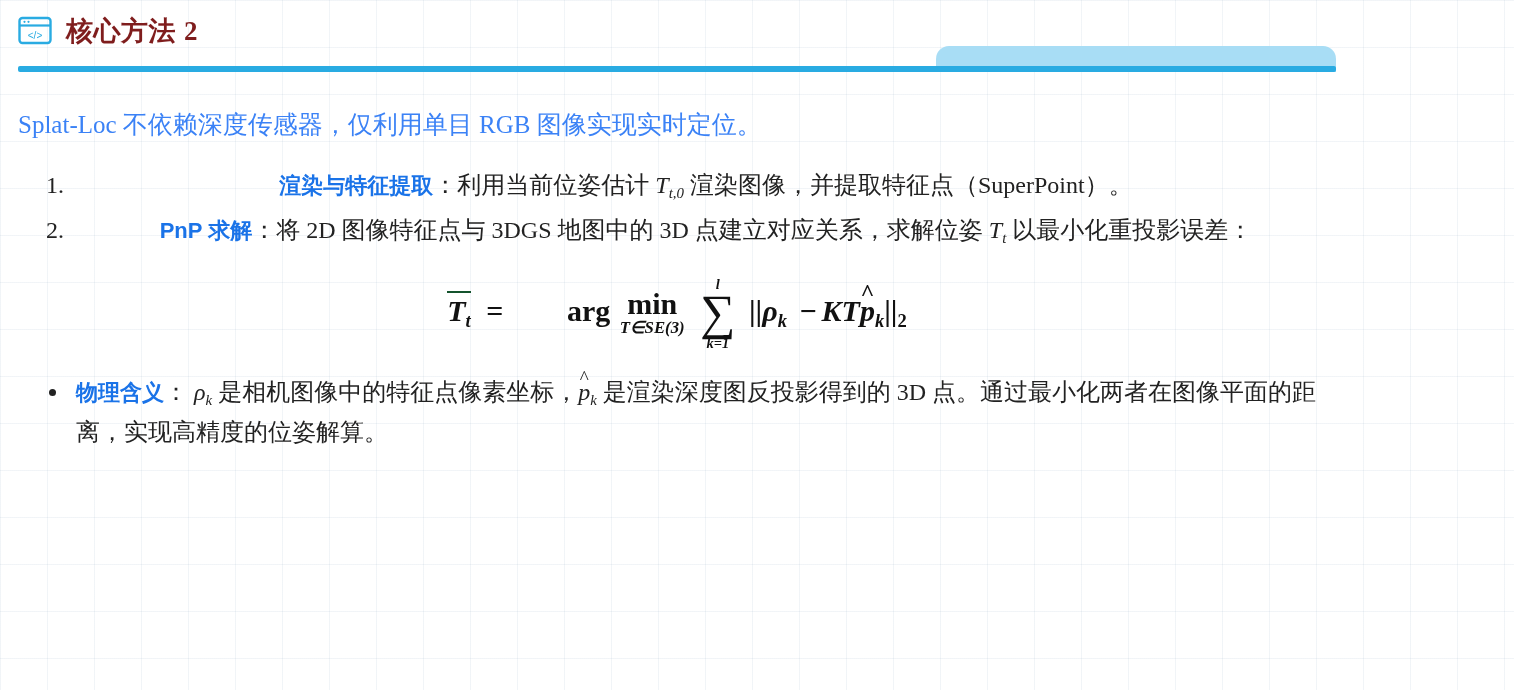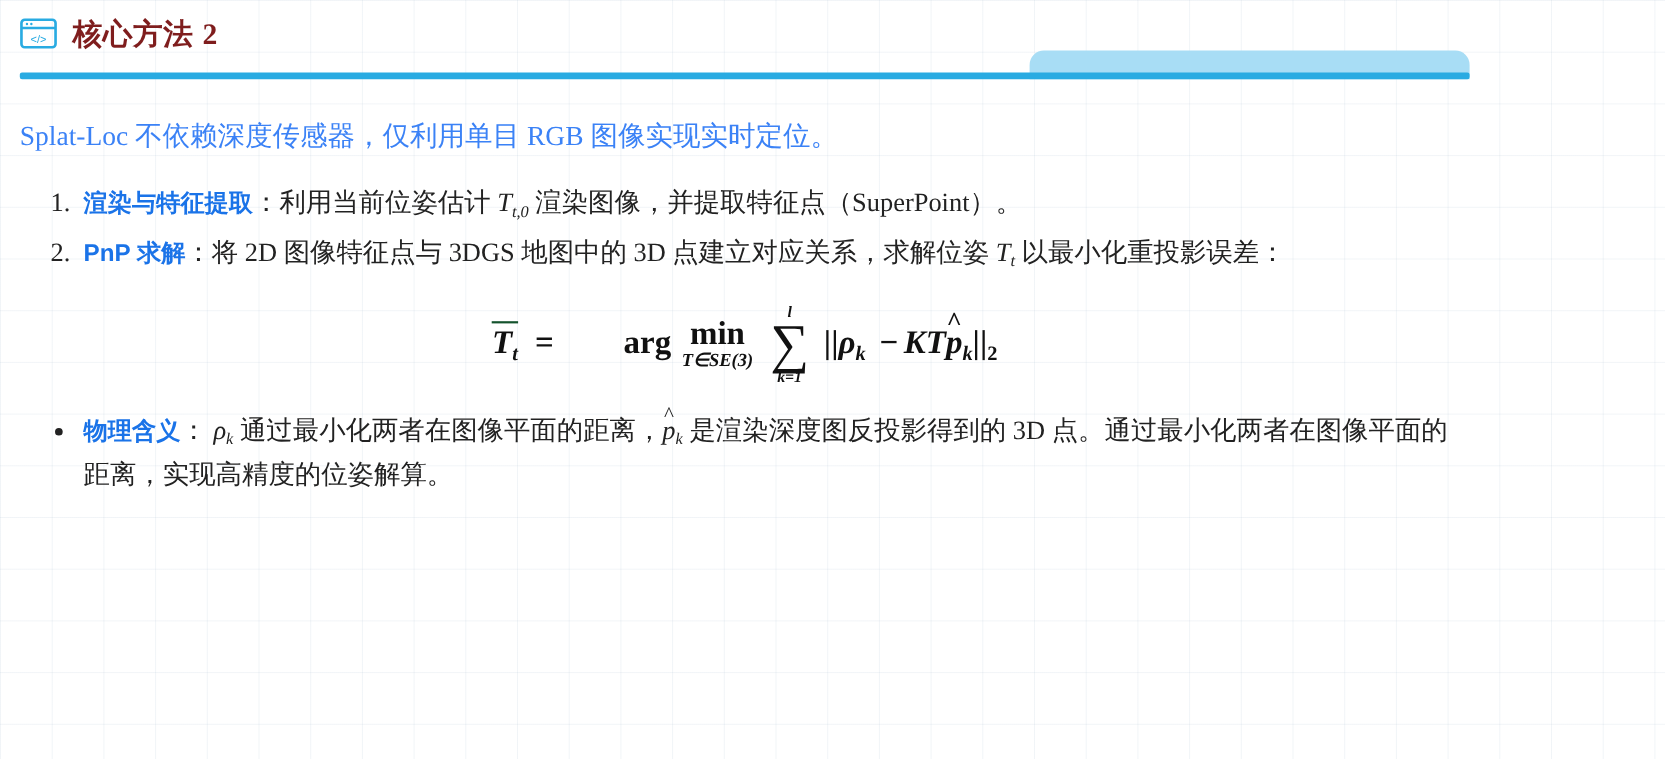--- a/index.html
+++ b/index.html
@@ -107,20 +107,21 @@
 
   ol.steps {
     margin: 22px 0 0 0;
     padding-left: 52px;
     font-size: 24px;
     line-height: 1.62;
   }
   ol.steps > li {
     margin-bottom: 6px;
     padding-left: 6px;
+    text-align: center;
   }
   ol.steps > li::marker {
     color: #222222;
   }
   .kw {
     font-family: "Liberation Sans", sans-serif;
     font-weight: bold;
     color: #1a73e8;
     font-size: 22px;
   }
@@ -269,18 +270,18 @@
         <span class="sigma">∑</span>
         <span class="lim-bot">k=1</span>
       </span>
       <span style="font-style:normal;">||</span><span>ρ</span><span class="sub">k</span>
       <span style="font-style:normal;padding:0 5px;">−</span><span>K</span><span>T</span><span class="hat"><span class="hatmark">^</span><span>p</span></span><span class="sub">k</span><span style="font-style:normal;">||</span><span class="sub" style="font-style:normal;">2</span>
     </div>
 
     <ul class="notes">
       <li>
         <span class="kw">物理含义</span><span>：</span>
-        <span class="inline-math"><span>ρ</span><span class="sub">k</span></span><span> 通过最小化两者在图像平面的距离，</span><span class="inline-math hat"><span class="hatmark">^</span><span>p</span></span><span class="sub">k</span><span> 是渲染深度图反投影得到的 3D 点。通过最小化两者在图像平面的距离，实现高精度的位姿解算。</span>
+        <span class="inline-math"><span>ρ</span><span class="sub">k</span></span><span> 是相机图像中的特征点像素坐标，</span><span class="inline-math hat"><span class="hatmark">^</span><span>p</span></span><span class="sub">k</span><span> 是渲染深度图反投影得到的 3D 点。通过最小化两者在图像平面的距离，实现高精度的位姿解算。</span>
       </li>
     </ul>
 
   </div>
 </div>
 
 </body></html>

